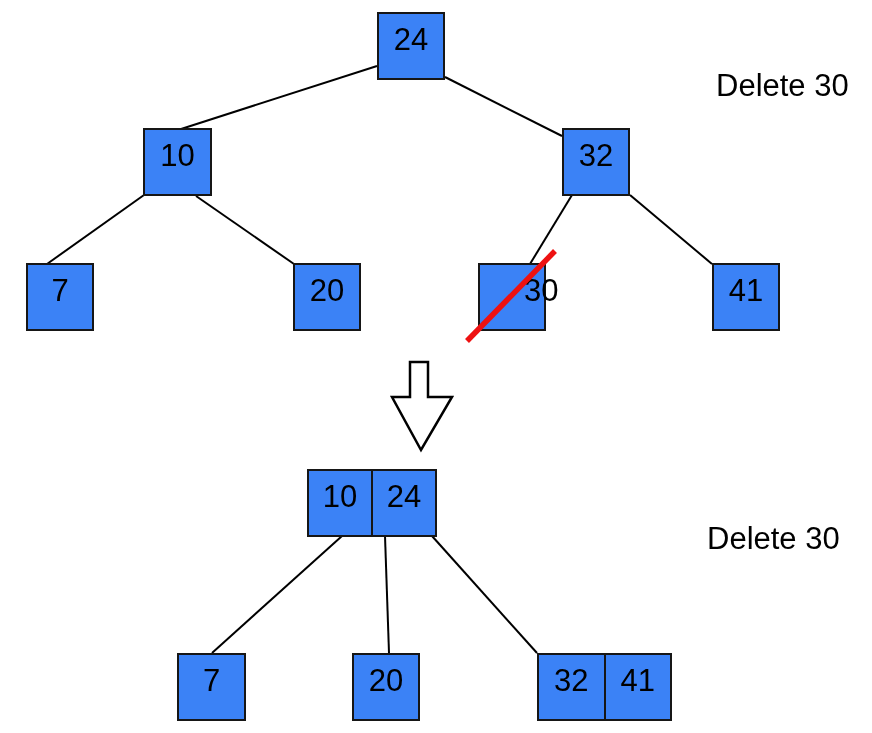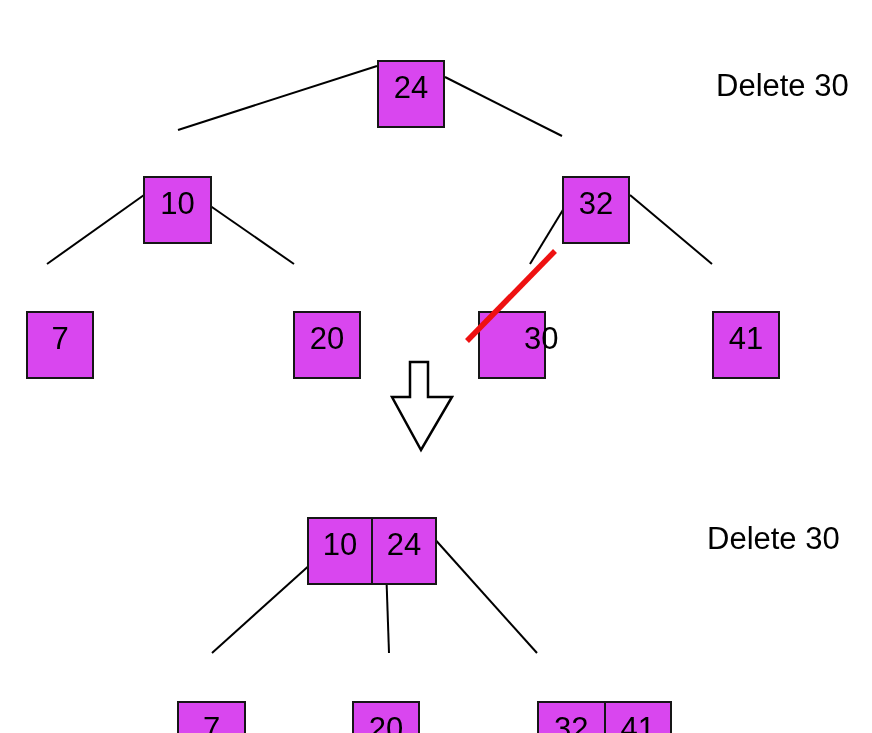--- a/index.html
+++ b/index.html
@@ -17,23 +17,22 @@
   svg.layer {
     position: absolute; left: 0; top: 0;
     width: 872px; height: 733px;
   }
   .edges-layer   { z-index: 1; }
   .overlay-layer { z-index: 3; pointer-events: none; }
   .node {
     position: absolute; z-index: 2;
     display: flex;
     box-sizing: border-box;
-    background: #d946ef;
+    background: #3b82f6;
     border: 2.5px solid #161616;
-    margin-top: 48px;
   }
   .cell {
     flex: 1;
     display: flex; align-items: center; justify-content: center;
     padding-bottom: 12px;
     font-size: 31px;
     color: #000000;
     user-select: none;
   }
   .cell + .cell { border-left: 2.5px solid #161616; }

